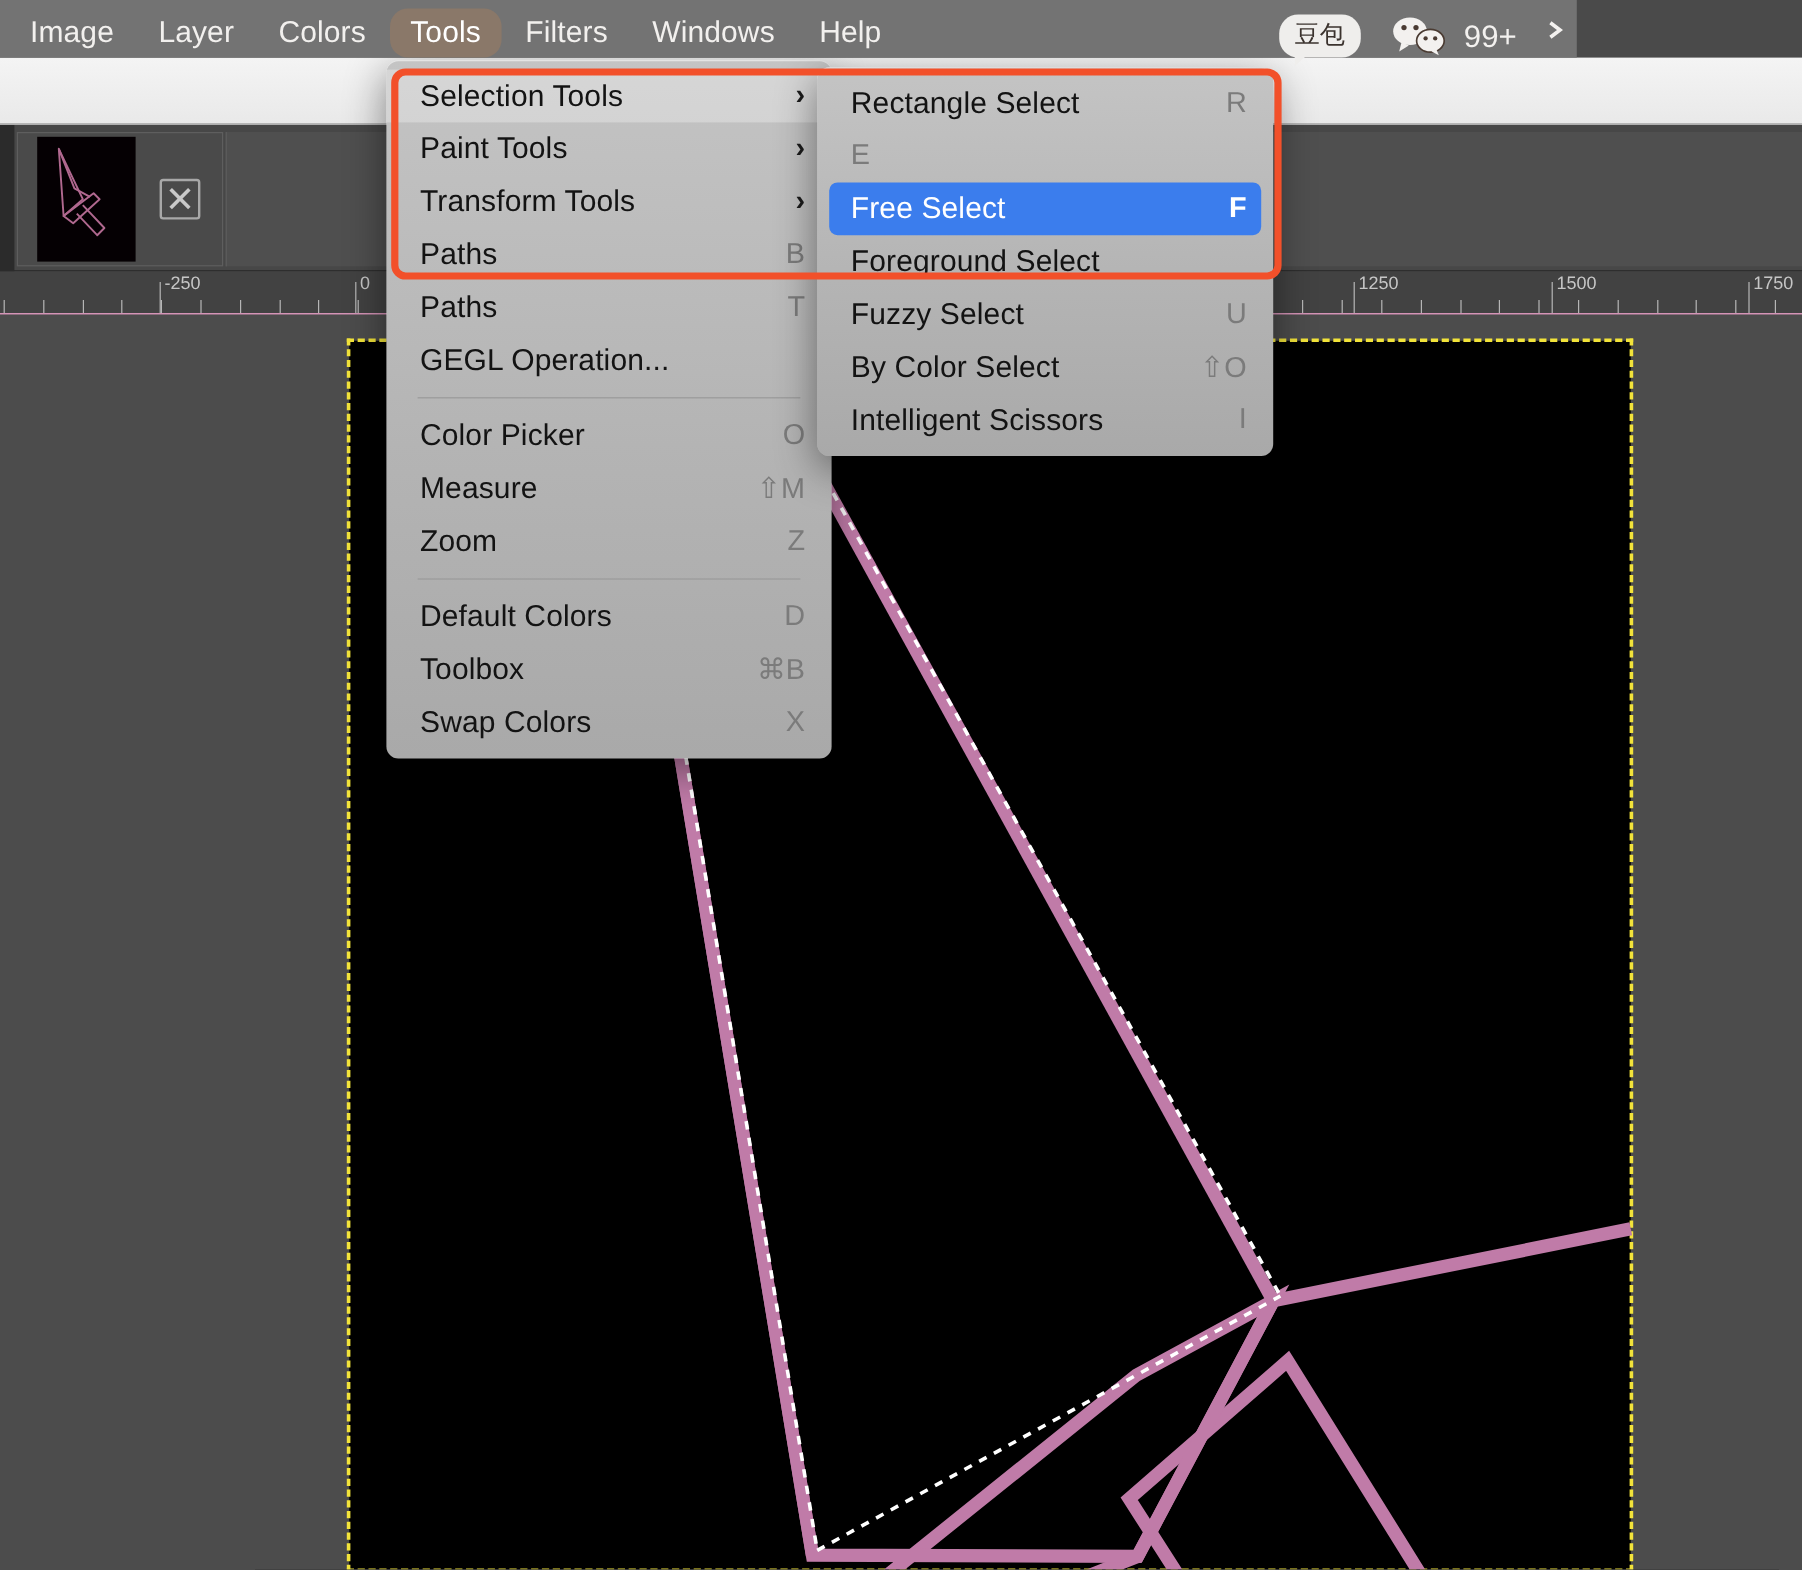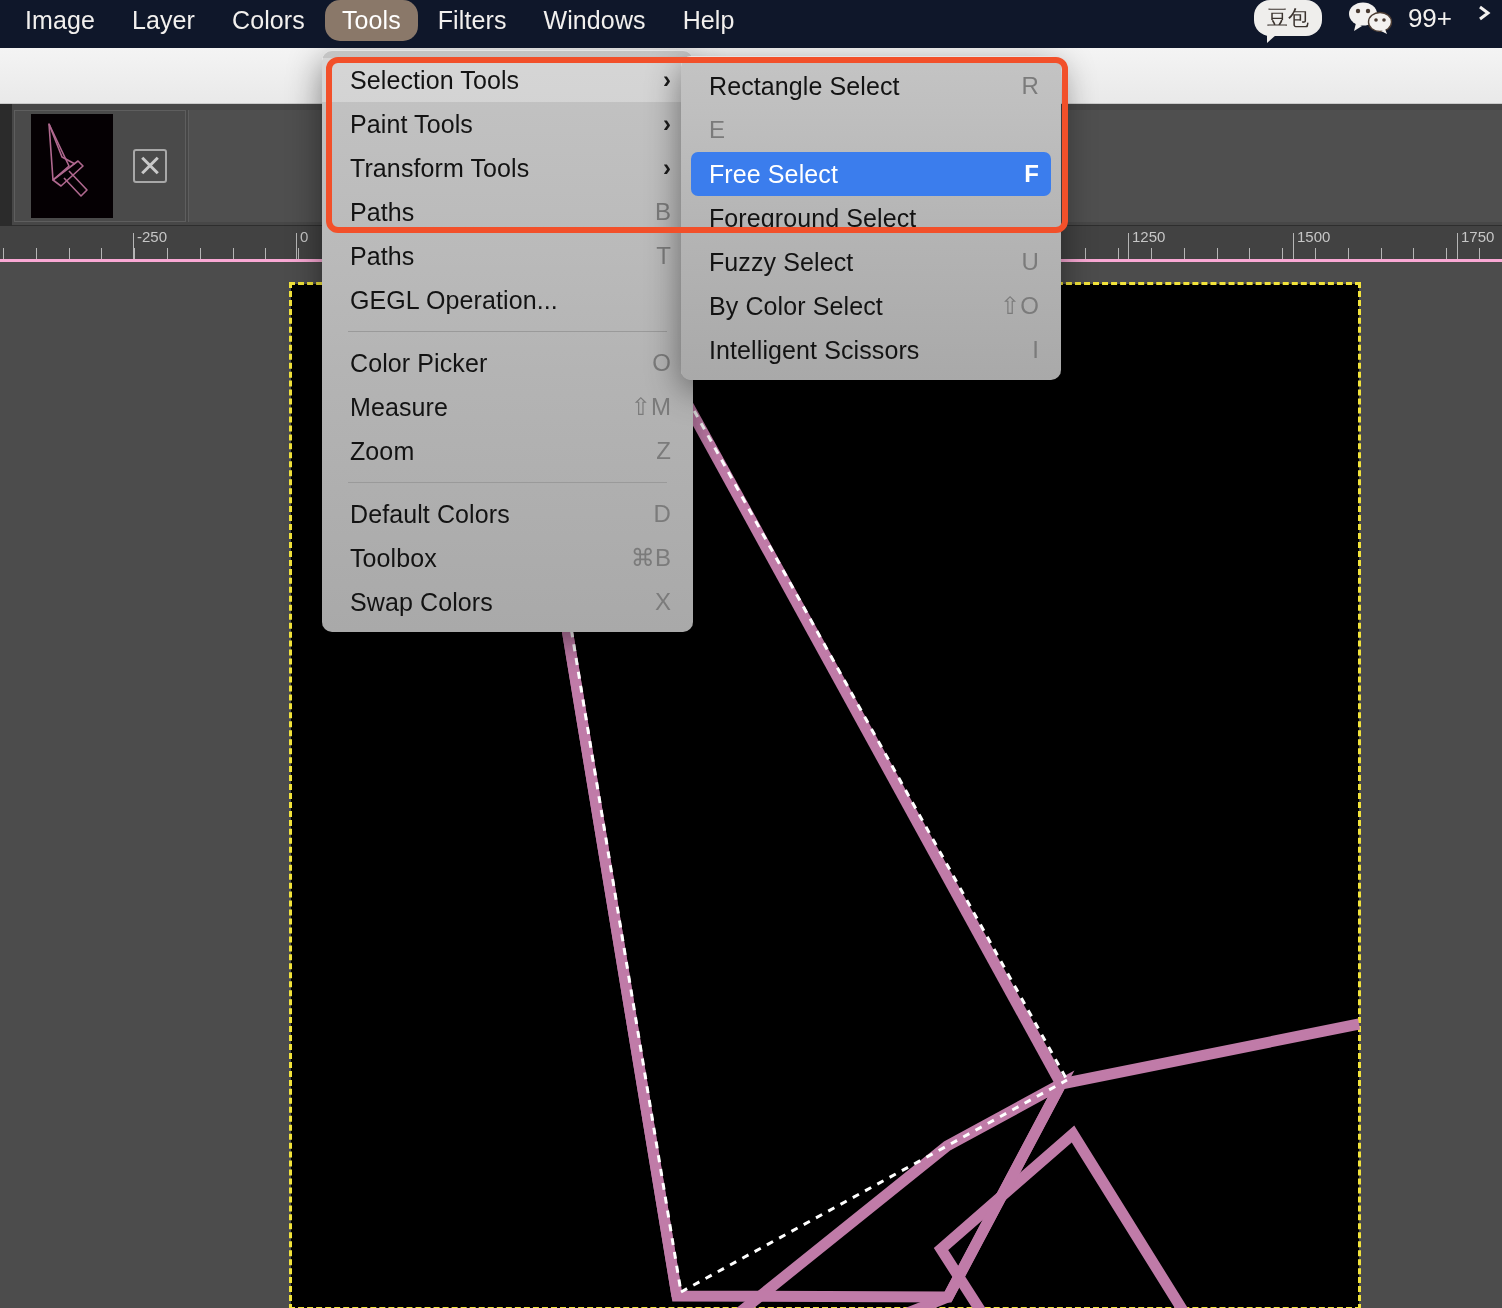--- a/index.html
+++ b/index.html
@@ -6,23 +6,23 @@
   html, body {
     width: 1502px; height: 1308px;
     font-family: "Liberation Sans", sans-serif;
     overflow: hidden;
     background: #4a4a4a;
   }
   #root { position: relative; width: 1502px; height: 1308px; }
 
   
   .menubar {
-    position: absolute; left: 0; top: 0; width: 1502px; height: 48px;
-    background: #0f172a;
-    display: flex; align-items: flex-start;
+    position: absolute; left: 0; top: 0; width: 1314px; height: 48px;
+    background: #737373;
+    display: flex; align-items: flex-end;
     z-index: 50;
   }
   .menu-item {
     font-size: 25px; color: #f2f0ee; letter-spacing: .1px;
     padding: 6px 17px; border-radius: 7px;
     margin-right: 3px;
   }
   .menu-item.first { margin-left: 8px; }
   .menu-item.active { background: #8a7869; color: #ffffff; border-radius: 15px; }
   .menubar-spacer { flex: 1; }
@@ -84,21 +84,21 @@
   .layer-x::before { transform: rotate(45deg); }
   .layer-x::after  { transform: rotate(-45deg); }
   .dock-rest {
     position: absolute; left: 188px; top: 6px; width: 1314px; height: 112px;
     background: #4f4f4f; border-left: 1px solid #5e5e5e;
   }
 
   
   .ruler {
     position: absolute; left: 0; top: 226px; width: 1502px; height: 36px;
-    background: #424242; border-bottom: 3px solid #f9a8d4;
+    background: #424242; border-bottom: 1px solid #f9a8d4;
     z-index: 7; overflow: hidden;
   }
   .tick { position: absolute; bottom: 0; width: 1px; background: #b6b6b6; }
   .tick.major { height: 26px; }
   .tick.minor { height: 11px; }
   .tick-label {
     position: absolute; top: 2px; font-size: 15px; color: #c6c6c6;
     white-space: nowrap;
   }
 

